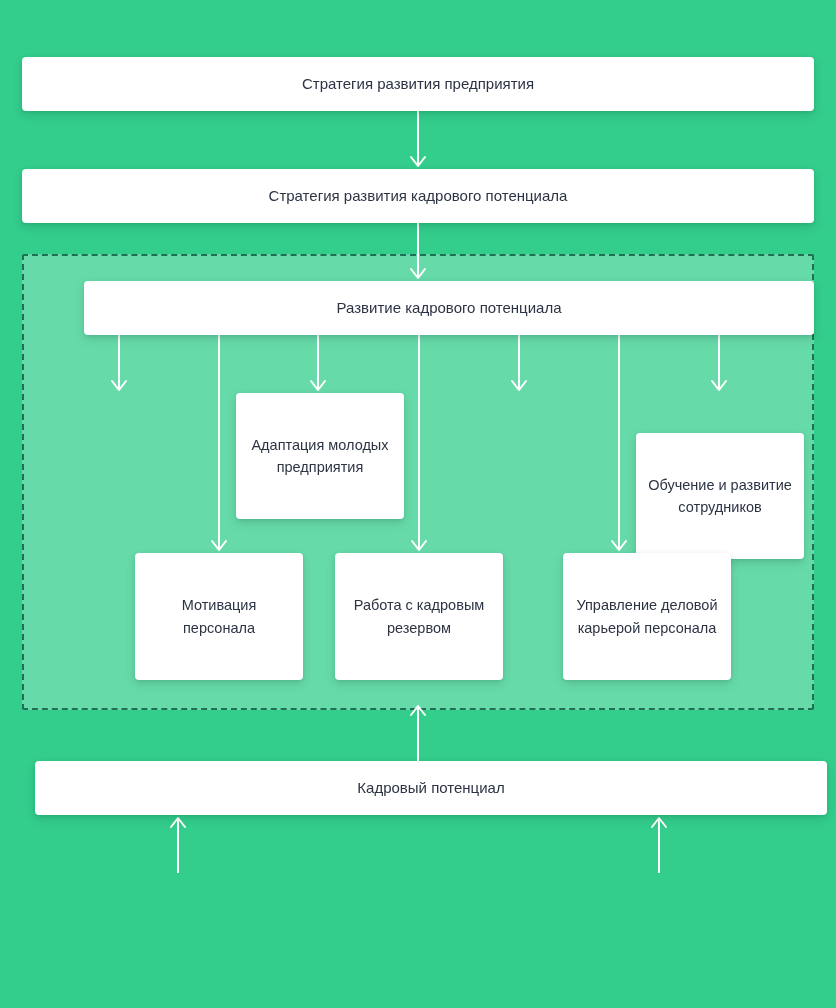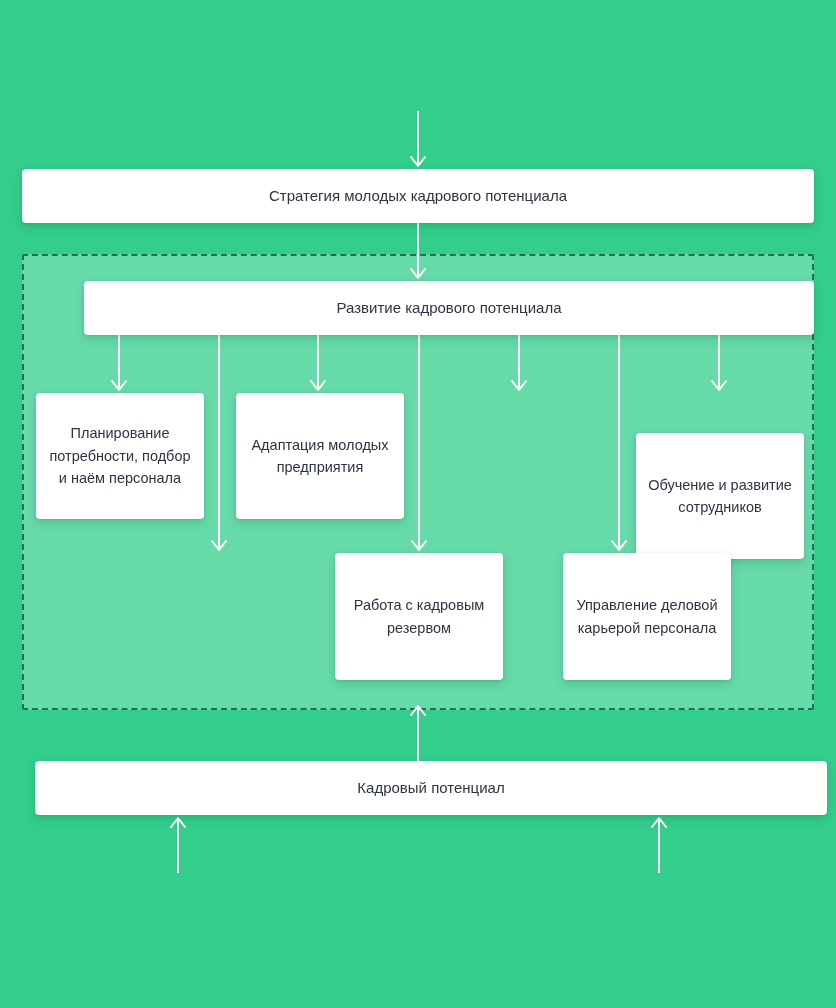--- a/index.html
+++ b/index.html
@@ -150,32 +150,33 @@
     </g>
 
     <g>
       <line x1="659" y1="873" x2="659" y2="818"></line>
       <polyline points="652,827 659,818 666,827"></polyline>
     </g>
   </svg>
 
   <div class="group-box"></div>
 
+  <div class="node wide" id="node-strategy-enterprise">Стратегия развития предприятия</div>
 
-  <div class="node wide" id="node-strategy-hr">Стратегия молодых кадрового потенциала</div>
+  <div class="node wide" id="node-strategy-hr">Стратегия развития кадрового потенциала</div>
 
   <div class="node wide" id="node-hr-development">Развитие кадрового потенциала</div>
 
-  <div class="node narrow r1" id="node-planning">Планирование потребности, подбор и наём персонала</div>
 
   <div class="node narrow r1" id="node-adaptation">Адаптация молодых предприятия</div>
 
 
   <div class="node narrow r1" id="node-training">Обучение и развитие сотрудников</div>
 
+  <div class="node narrow r2" id="node-motivation">Мотивация персонала</div>
 
   <div class="node narrow r2" id="node-reserve">Работа с кадровым резервом</div>
 
   <div class="node narrow r2" id="node-career">Управление деловой карьерой персонала</div>
 
   <div class="node wide" id="node-hr-potential">Кадровый потенциал</div>
 
 
 
 </div>

